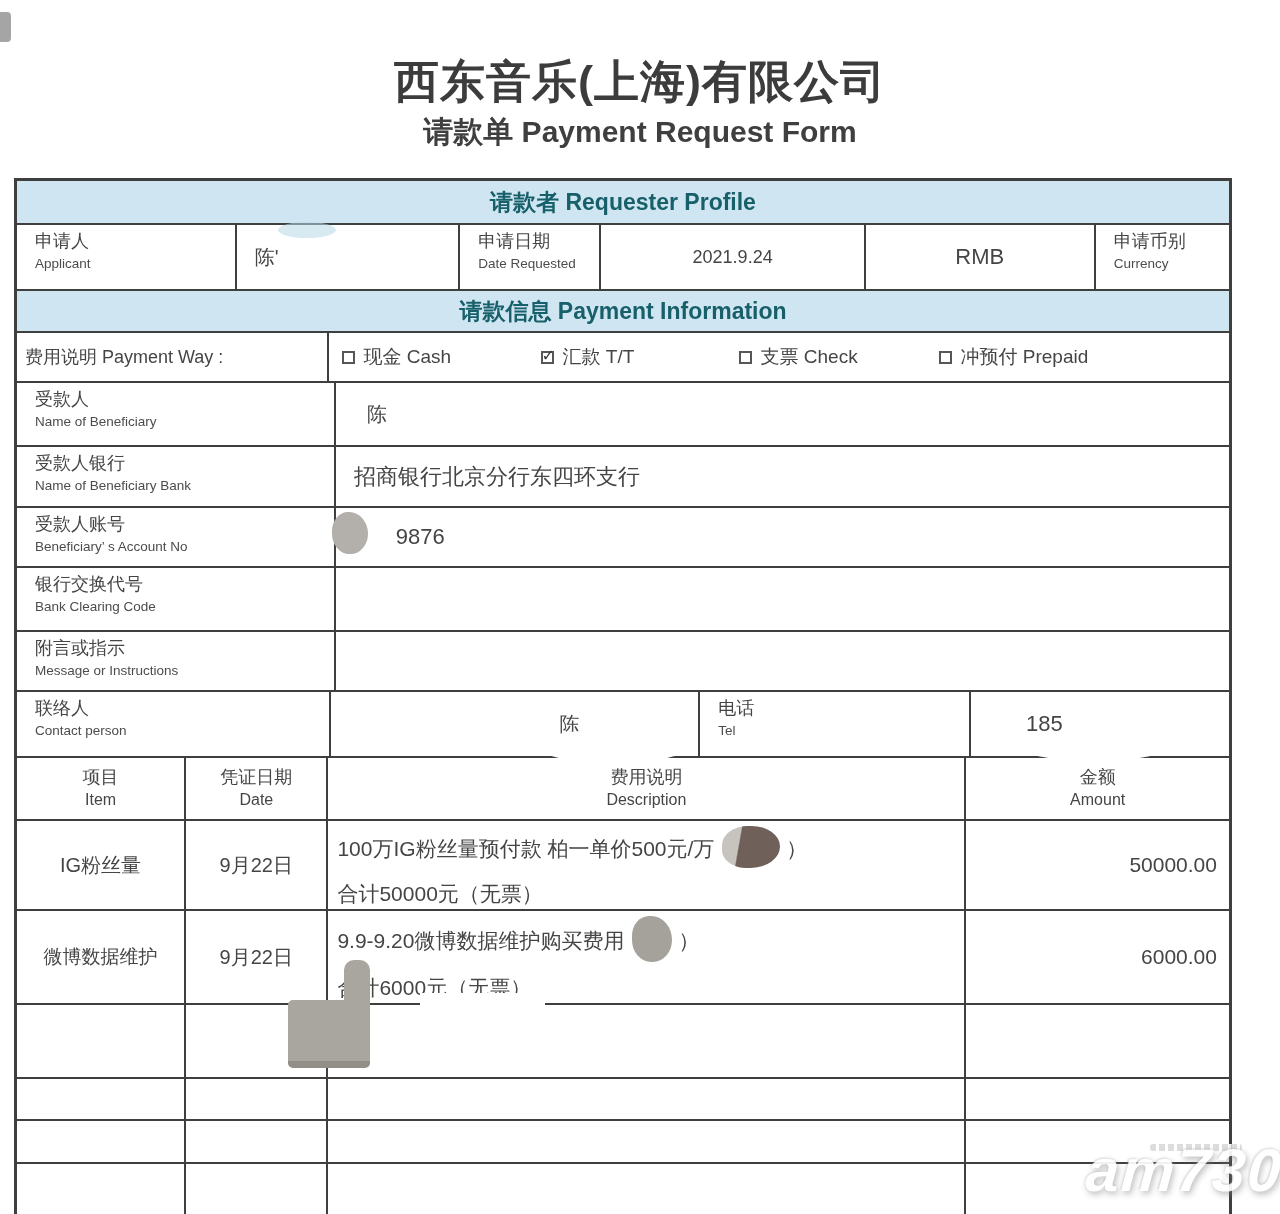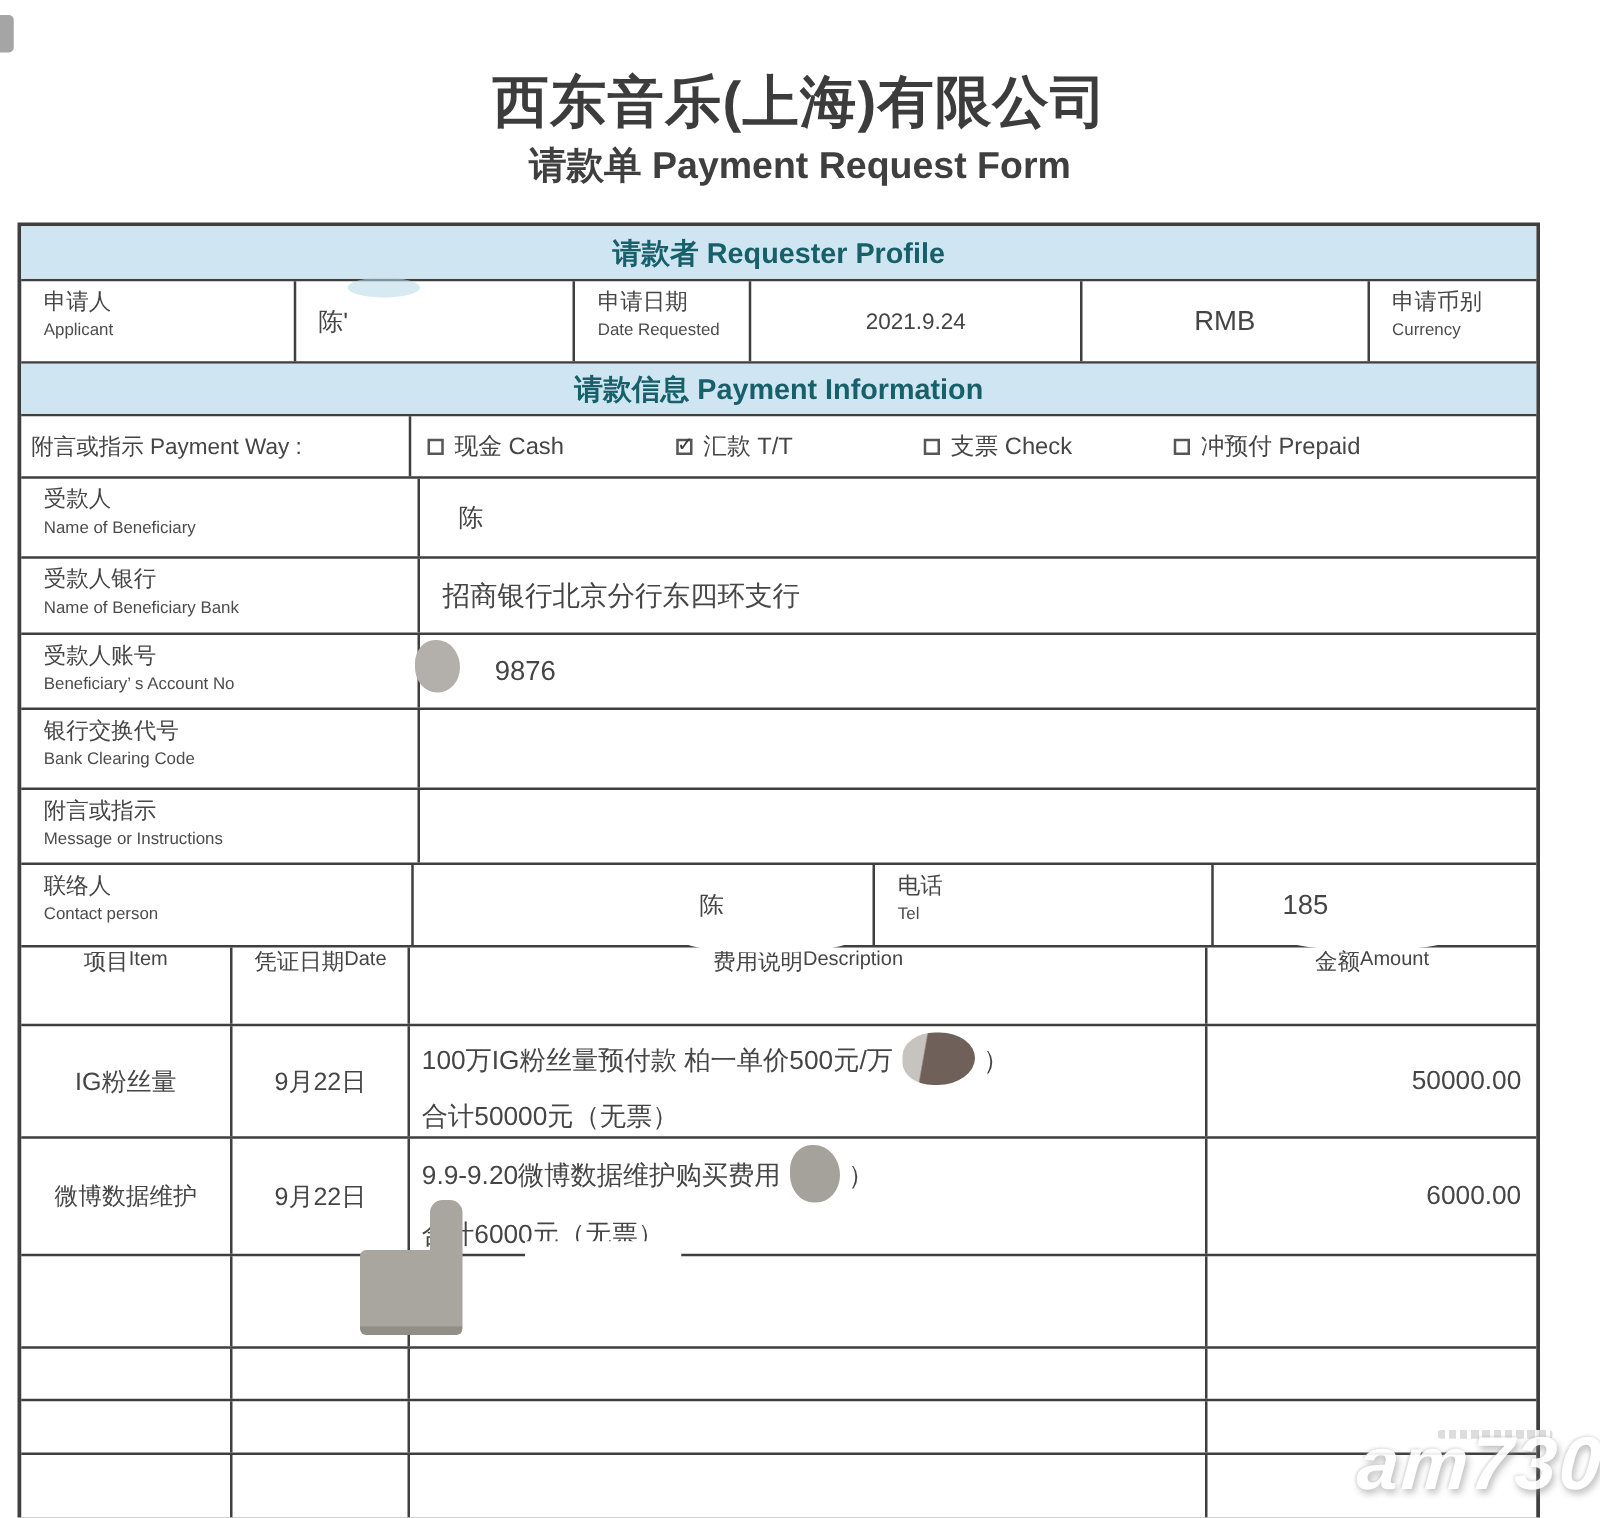--- a/index.html
+++ b/index.html
@@ -36,21 +36,21 @@
   .sec-head{
     background:var(--section_bg);color:var(--section_text);
     font-size:23px;font-weight:700;text-align:center;
     display:flex;align-items:center;justify-content:center;width:100%;
   }
   .lbl{padding:5px 0 0 8px;line-height:1.25;margin-left:10px;}
   .lbl .zh{font-size:18px;display:block;}
   .lbl .en{font-size:13.5px;display:block;color:#4c4c4c;margin-top:3px;}
   .val{font-size:20px;display:flex;align-items:center;}
   .val.center{justify-content:center;}
-  .hdr2{display:flex;flex-direction:row;justify-content:center;line-height:1.3;}
+  .hdr2{display:flex;flex-direction:column;align-items:center;justify-content:center;line-height:1.3;}
   .hdr2 .zh{font-size:18px;}
   .hdr2 .en{font-size:16px;}
   .amount{justify-content:flex-end;padding-right:12px;font-size:21px;}
   .desc{font-size:21px;line-height:40px;padding:5px 8px 0 9px;display:block;}
   
   .opt{position:absolute;top:50%;transform:translateY(-50%);display:flex;align-items:center;gap:9px;font-size:19px;}
   .checkbox{width:13px;height:13px;border:2px solid #565656;display:inline-block;position:relative;background:#fff;}
   .checkbox.checked::after{
     content:"✓";position:absolute;left:-1px;top:-7px;font-size:16px;font-weight:700;color:#3a3a3a;
   }
@@ -110,21 +110,21 @@
       <span class="zh">申请币别</span>
       <span class="en">Currency</span>
     </div>
   </div>
 
   <div class="r" style="height:42px">
     <div class="sec-head">请款信息 Payment Information</div>
   </div>
 
   <div class="r" style="height:50px">
-    <div class="c val" style="width:313px;padding-left:8px;font-size:18px">附言或指示 Payment Way :</div>
+    <div class="c val" style="width:313px;padding-left:8px;font-size:18px">费用说明 Payment Way :</div>
     <div class="c" style="width:905px">
       <span class="opt" style="left:13px">
         <span class="checkbox"></span>
         <span>现金 Cash</span>
       </span>
       <span class="opt" style="left:212px">
         <span class="checkbox checked"></span>
         <span>汇款 T/T</span>
       </span>
       <span class="opt" style="left:410px">

